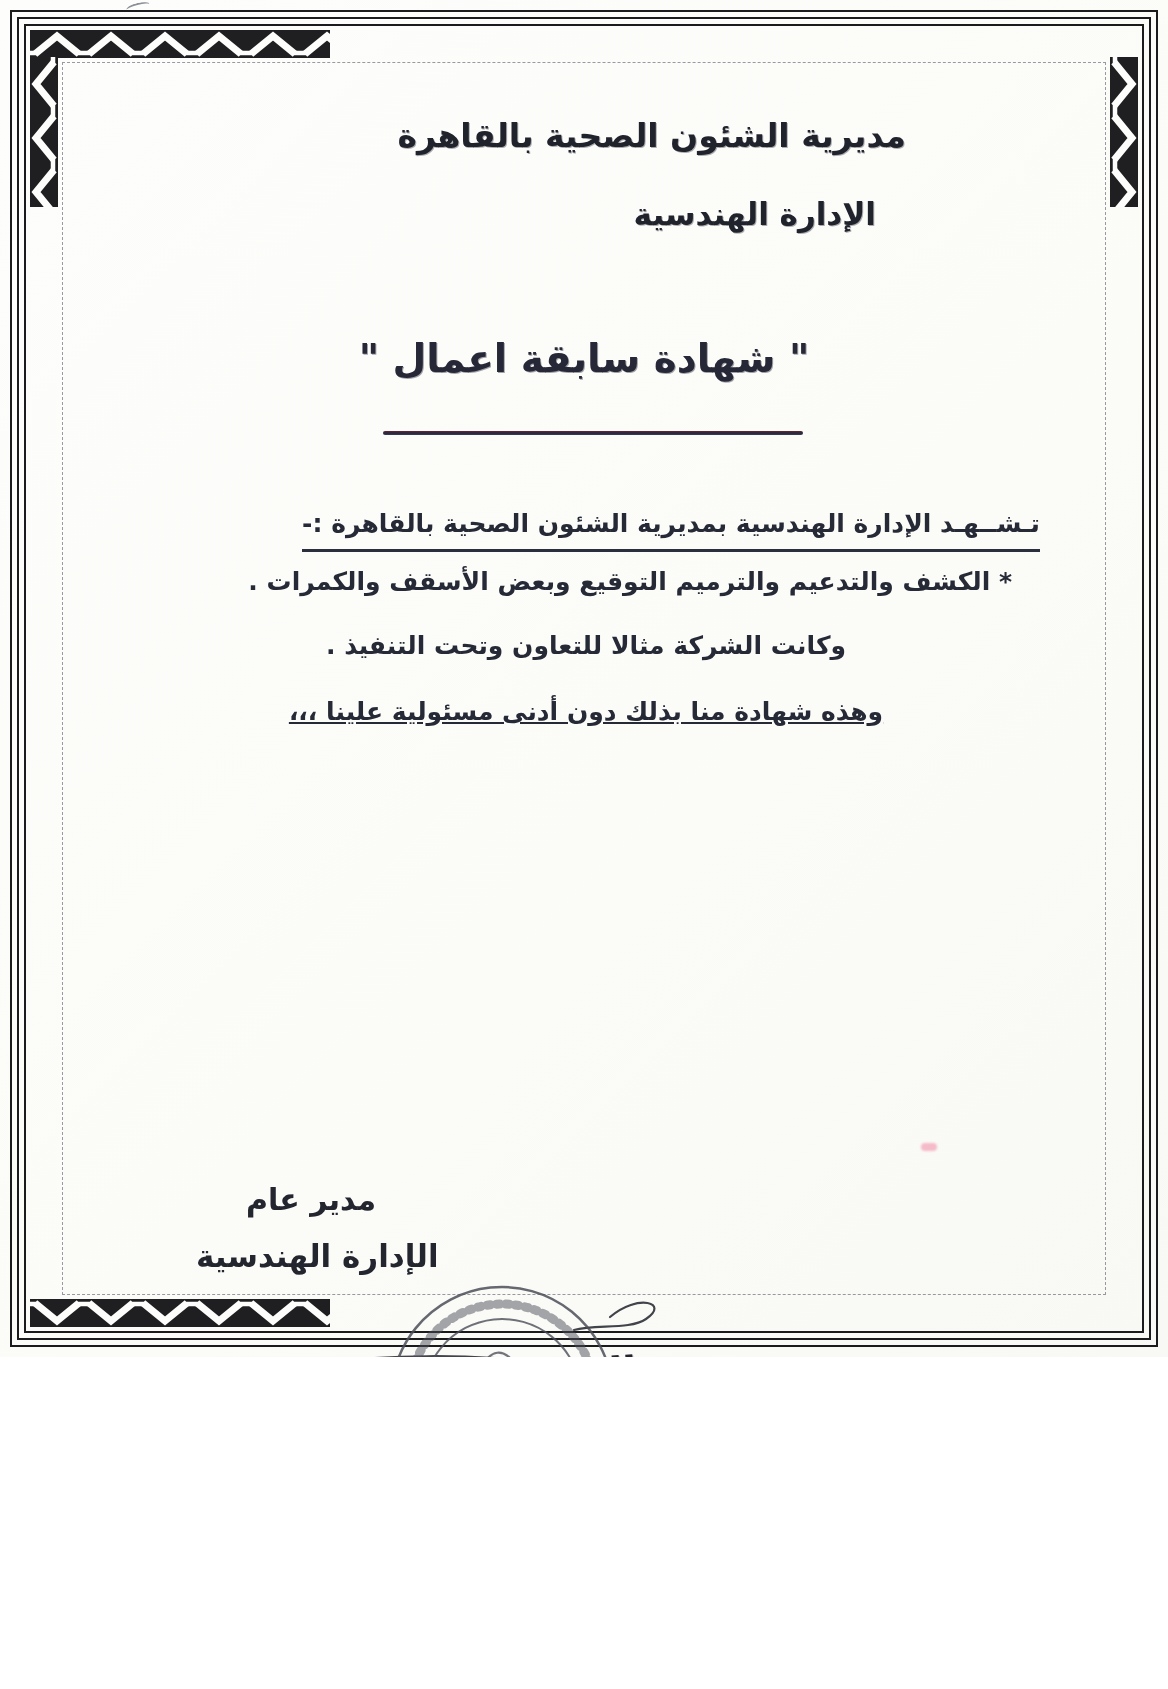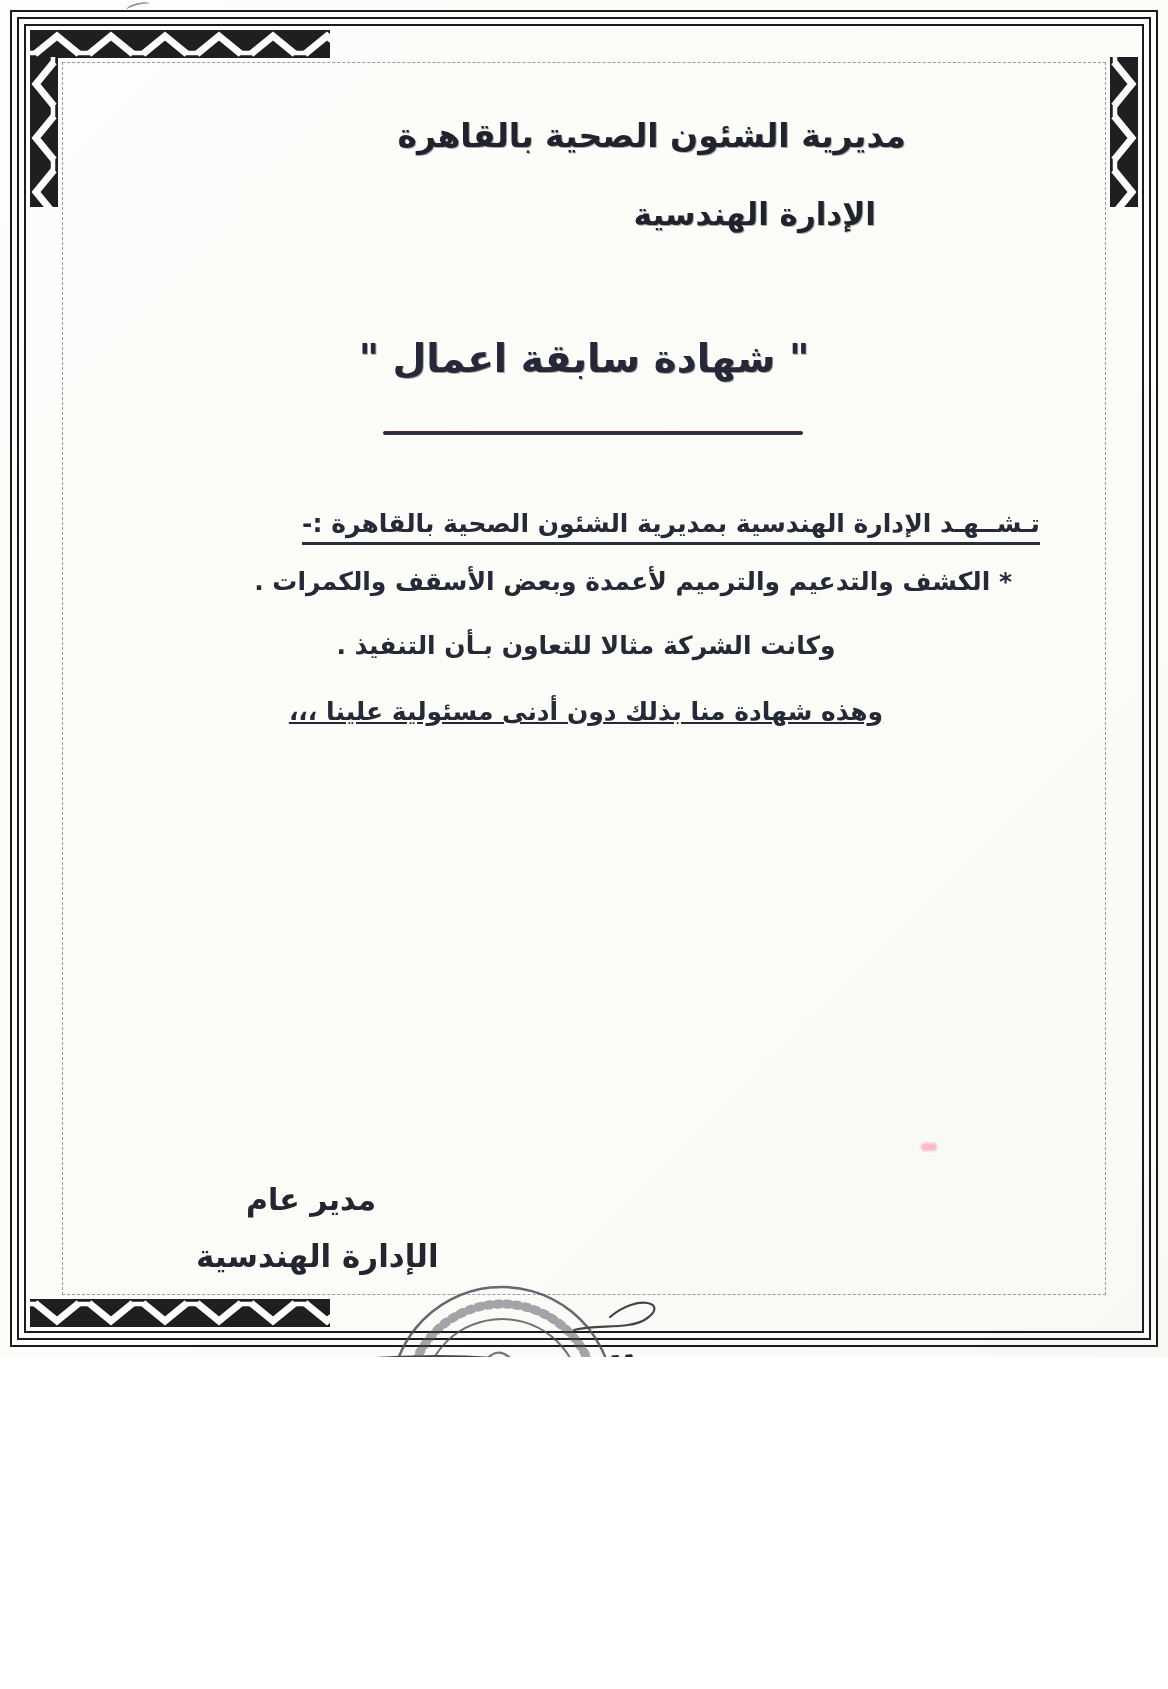--- a/index.html
+++ b/index.html
@@ -50,21 +50,21 @@
     border-radius:2px;
   }
 
   
   .body-text {
     position:absolute; top:498px; right:128px; left:132px;
     direction:rtl; text-align:justify;
     font-size:25px; font-weight:bold; color:#262a36; line-height:52px;
   }
   .body-text p { margin-bottom:6px; }
-  .intro-underline { border-bottom:3px solid #2b2e3c; padding-bottom:4px; }
+  .intro-underline { border-bottom:3px solid #2b2e3c; padding-bottom:11px; }
   .bullet { text-indent:28px; }
   .centered { text-align:center; }
   .coop { margin-top:12px; }
   .final { margin-top:14px;text-decoration:underline; }
 
   
   .sig-role1 {
     position:absolute; top:1182px; left:246px;
     font-size:30px; font-weight:bold; color:#23252f; direction:rtl;
   }
@@ -145,22 +145,22 @@
   <div class="frame-line fl-inner"></div>
 
   <div class="hdr-org">مديرية الشئون الصحية بالقاهرة</div>
   <div class="hdr-dept">الإدارة الهندسية</div>
 
   <div class="title">" شهادة سابقة اعمال "</div>
   <div class="title-underline"></div>
 
   <div class="body-text">
     <p><span class="intro-underline">تـشــهـد الإدارة الهندسية بمديرية الشئون الصحية بالقاهرة :-</span></p>
-    <p class="bullet">* الكشف والتدعيم والترميم لأعمدة وبعض الأسقف والكمرات .</p>
-    <p class="centered coop">وكانت الشركة مثالا للتعاون بـأن التنفيذ .</p>
+    <p class="bullet">* الكشف والتدعيم والترميم التوقيع وبعض الأسقف والكمرات .</p>
+    <p class="centered coop">وكانت الشركة مثالا للتعاون وتحت التنفيذ .</p>
     <p class="centered final">وهذه شهادة منا بذلك دون أدنى مسئولية علينا ،،،</p>
   </div>
 
   <div class="sig-role1">مدير عام</div>
   <div class="sig-role2">الإدارة الهندسية</div>
 
   <svg class="stamp-svg" width="256" height="250" viewBox="0 0 256 250">
     <g transform="rotate(-6 130 118)" stroke="#4b4e57" fill="none" stroke-linecap="round">
       <circle cx="130" cy="118" r="111" stroke-width="2.5" opacity="0.85"></circle>
       <circle cx="130" cy="118" r="79" stroke-width="2" opacity="0.8"></circle>

